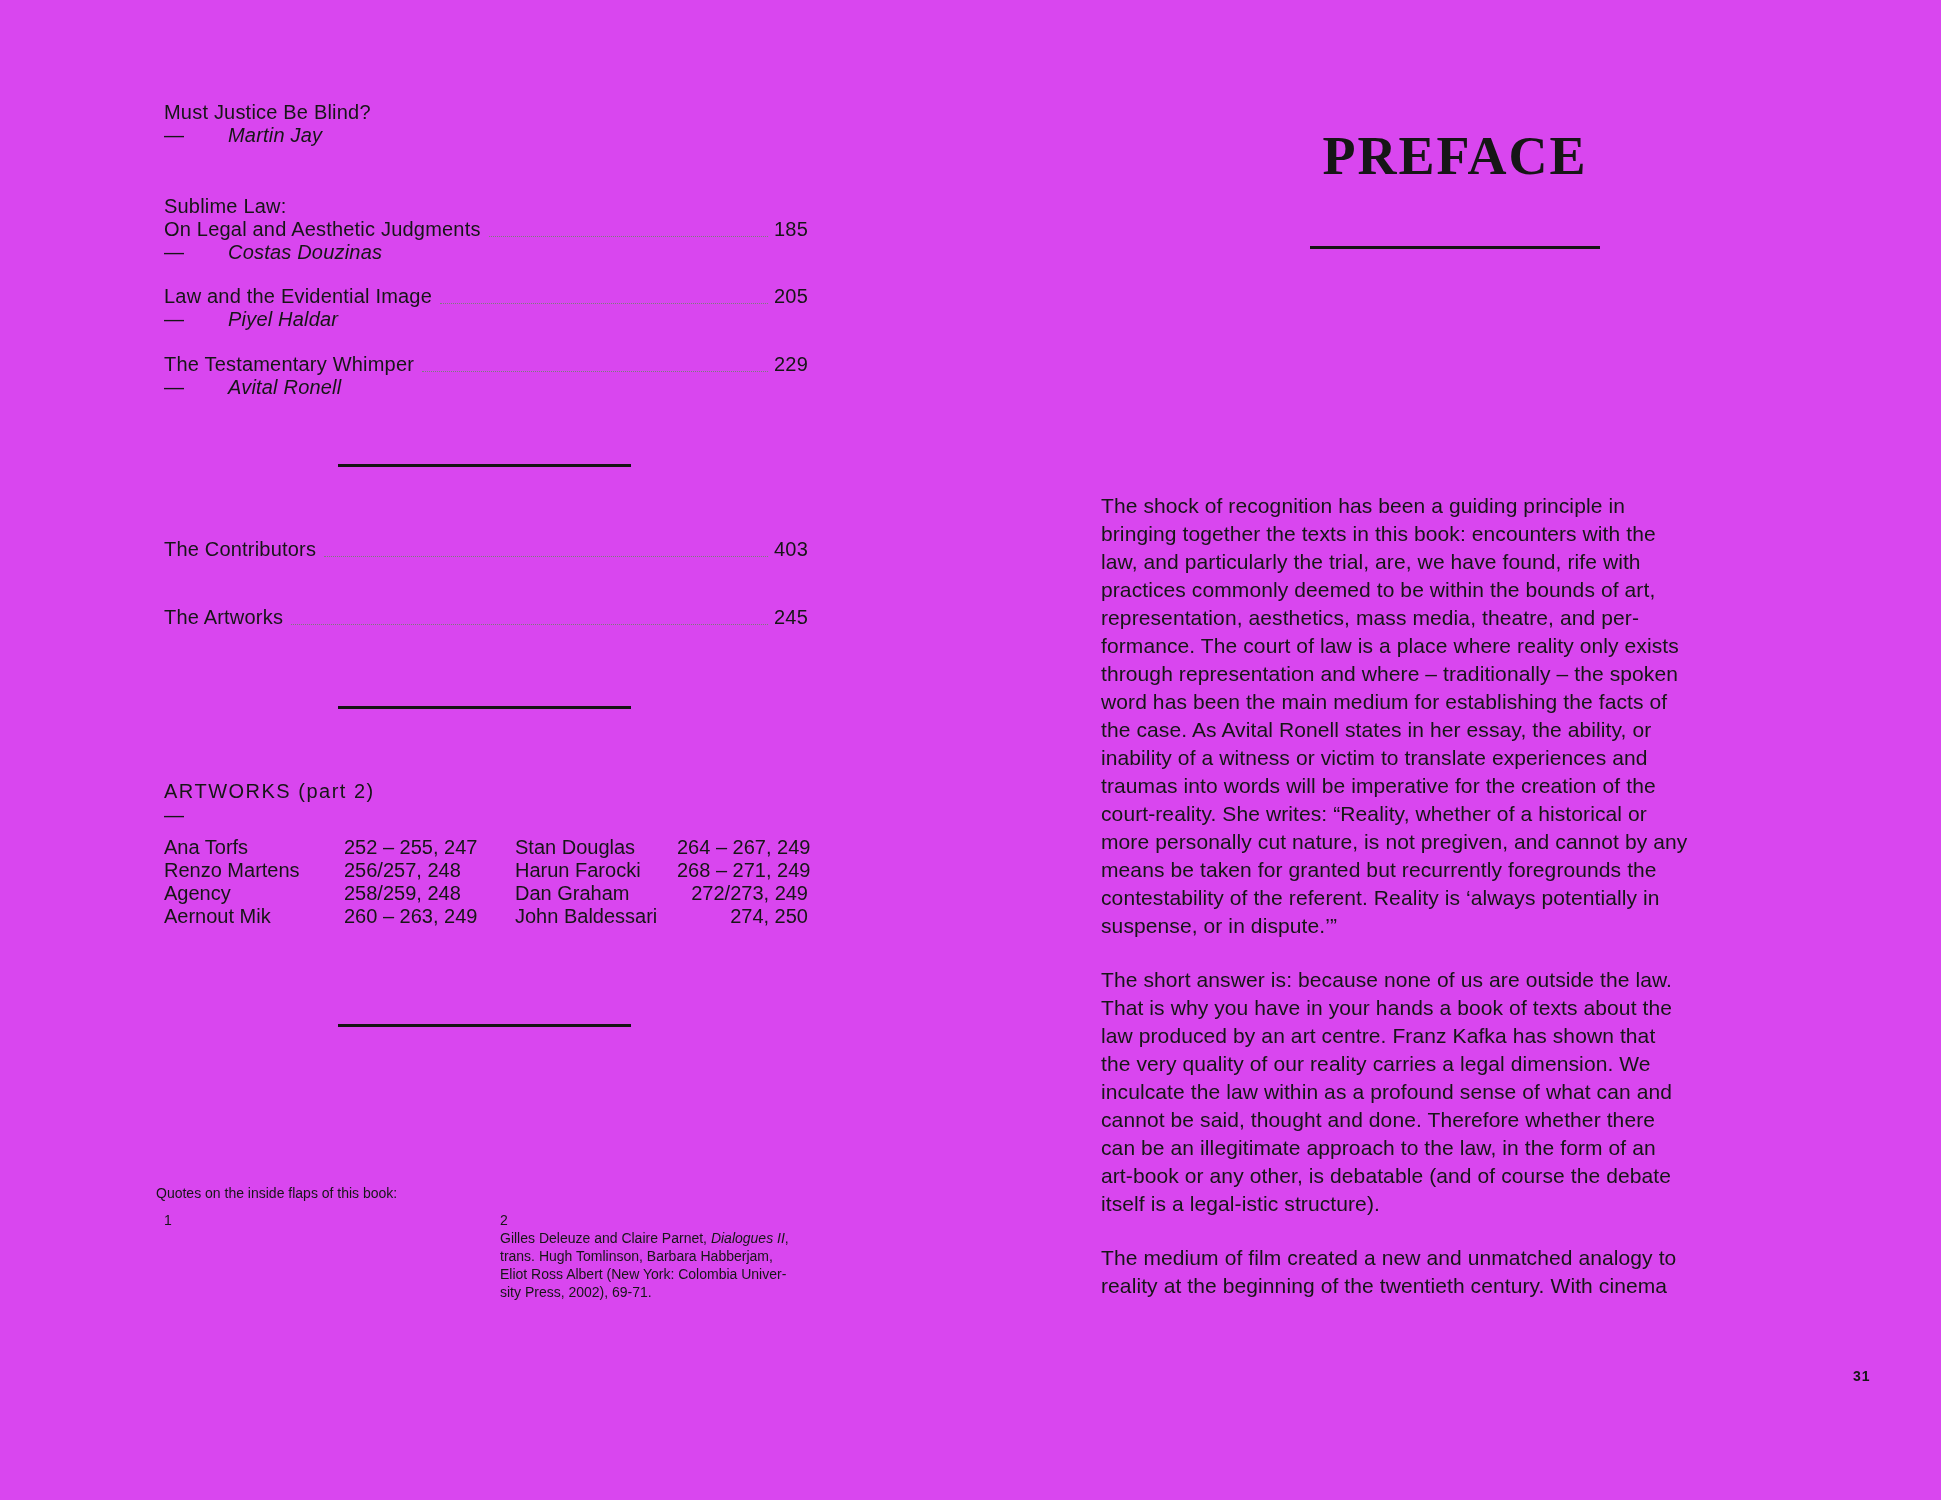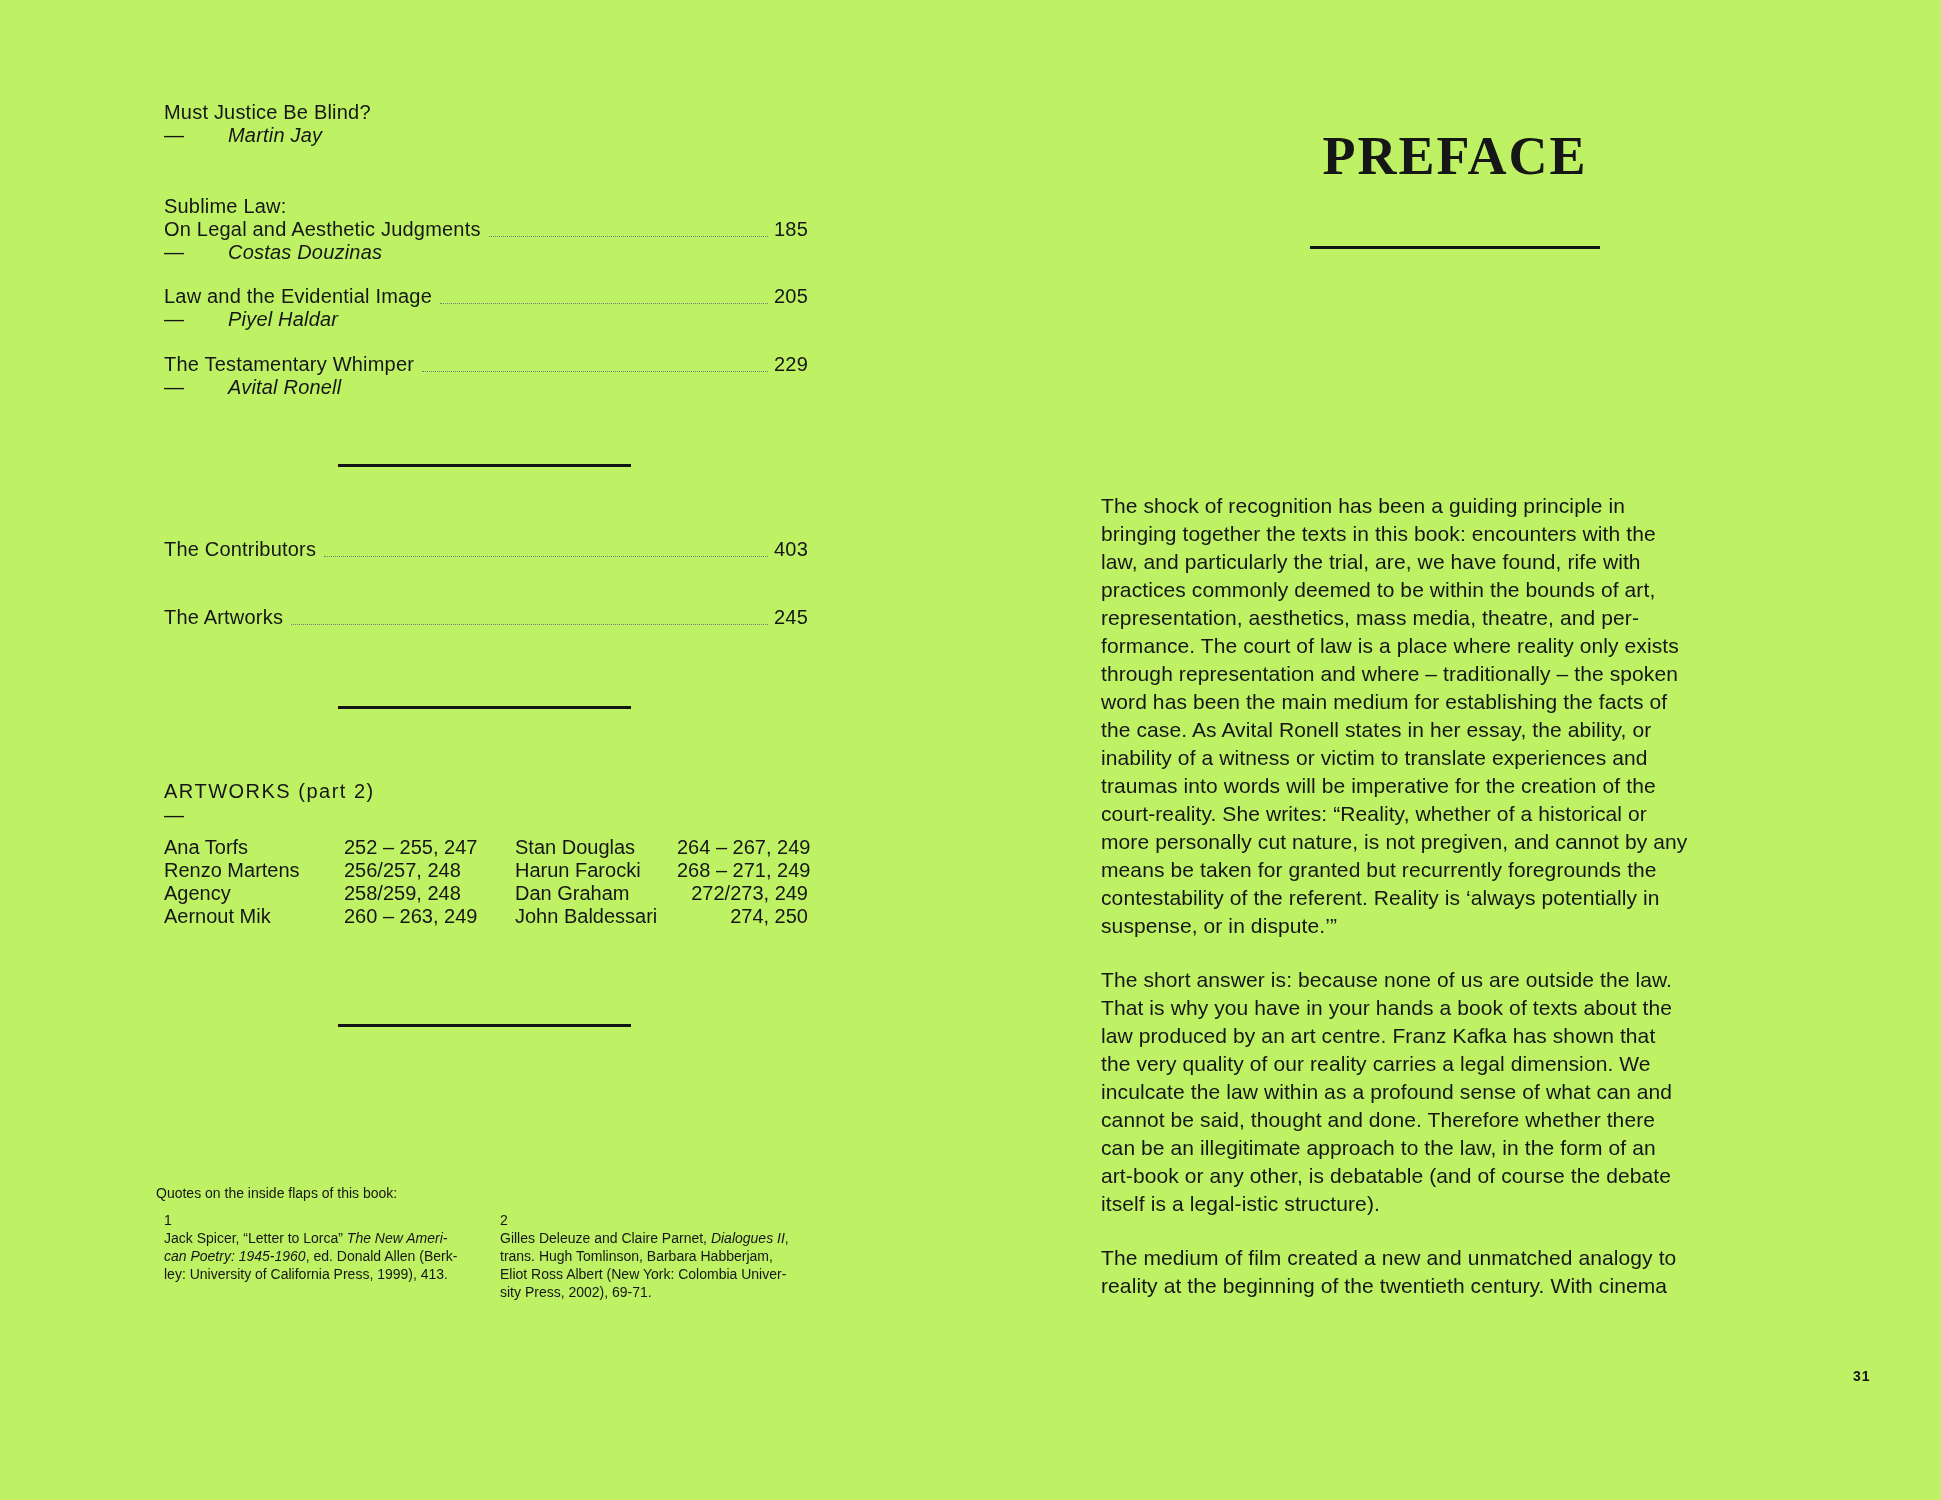--- a/index.html
+++ b/index.html
@@ -4,21 +4,21 @@
 <style>
   html,body{margin:0;padding:0;}
   body{
     width:1941px;height:1500px;
     background:#ffffff;
     font-family:"Liberation Sans","DejaVu Sans",sans-serif;
     color:#161616;
     overflow:hidden;
     position:relative;
   }
-  .spread{position:absolute;inset:0;background:#bef264;}
+  .spread{position:absolute;inset:0;background:#d946ef;}
 
   
   .toc-entry{position:absolute;left:164px;width:644px;}
   .toc-line{display:flex;align-items:baseline;font-size:20px;line-height:23px;letter-spacing:.2px;}
   .toc-text{white-space:nowrap;}
   .leader{flex:1 1 auto;border-bottom:1px dotted #7c7c7c;align-self:flex-end;margin:0 6px 4px 8px;min-width:20px;}
   .toc-page{white-space:nowrap;}
   .author-line .dash{display:inline-block;width:64px;}
   .author-line .author{font-style:italic;}
 
@@ -164,23 +164,20 @@
       <span class="art-pages2">274, 250</span>
     </div>
   </div>
 
   <div class="rule" style="top:1024px"></div>
 
   <div class="fn-intro" style="top:1184px">Quotes on the inside flaps of this book:</div>
 
   <div class="footnote" style="left:164px;top:1211px">
     <span class="fn-label">1</span>
-    <div class="fn-body"><span>Jack Spicer, “Letter to Lorca” </span><i>The New Ameri-
-can Poetry: 1945-1960</i><span>, ed. Donald Allen (Berk-
-ley: University of California Press, 1999), 413.</span></div>
   </div>
 
   <div class="footnote" style="left:500px;top:1211px">
     <span class="fn-label">2</span>
     <div class="fn-body"><span>Gilles Deleuze and Claire Parnet, </span><i>Dialogues II</i><span>,
 trans. Hugh Tomlinson, Barbara Habberjam,
 Eliot Ross Albert (New York: Colombia Univer-
 sity Press, 2002), 69-71.</span></div>
   </div>
 

